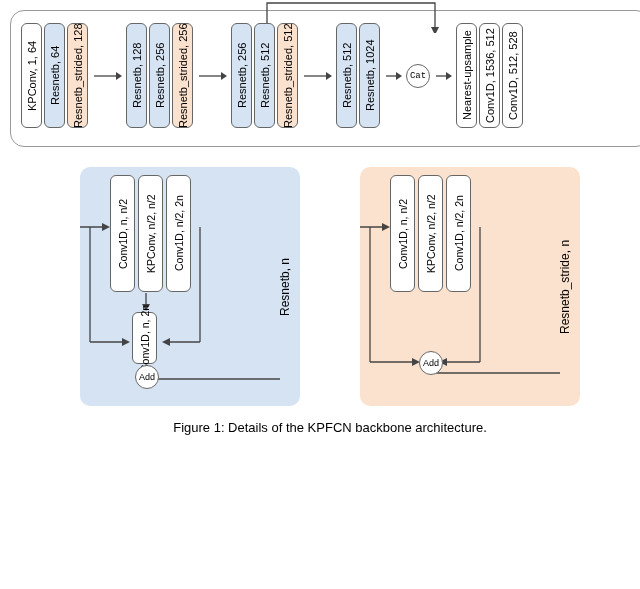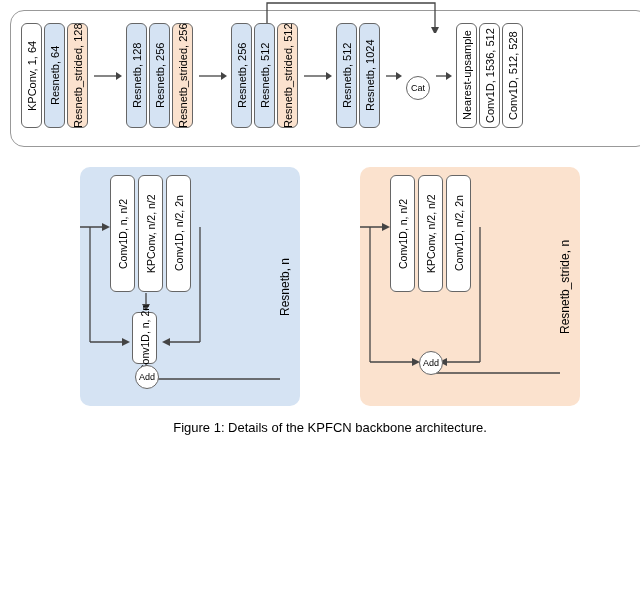--- a/index.html
+++ b/index.html
@@ -111,21 +111,21 @@
       <div class="vblock blue">Resnetb, 1024</div>
     </div>
 
     <div class="arrow">
       <svg width="18" height="20">
           <line x1="2" y1="10" x2="12" y2="10" stroke="#444" stroke-width="1.3"></line>
           <polygon points="12,6 18,10 12,14" fill="#444"></polygon>
         </svg>
     </div>
 
-    <div style="display:flex;flex-direction:column;position:relative;top:12px;">
+    <div style="display:flex;flex-direction:column;position:relative;top:0;font-family:Liberation Mono, monospace;">
       <div class="cat-node">
           <span>Cat</span>
         </div>
     </div>
 
     <div class="arrow">
       <svg width="18" height="20">
           <line x1="2" y1="10" x2="12" y2="10" stroke="#444" stroke-width="1.3"></line>
           <polygon points="12,6 18,10 12,14" fill="#444"></polygon>
         </svg>

